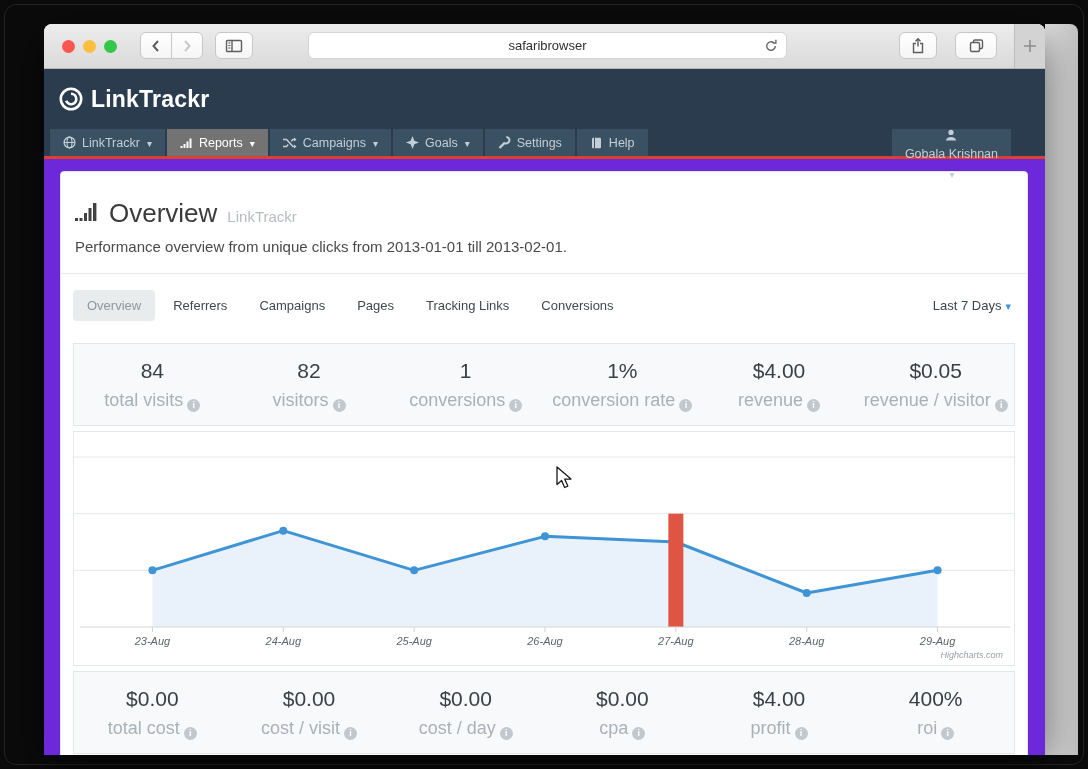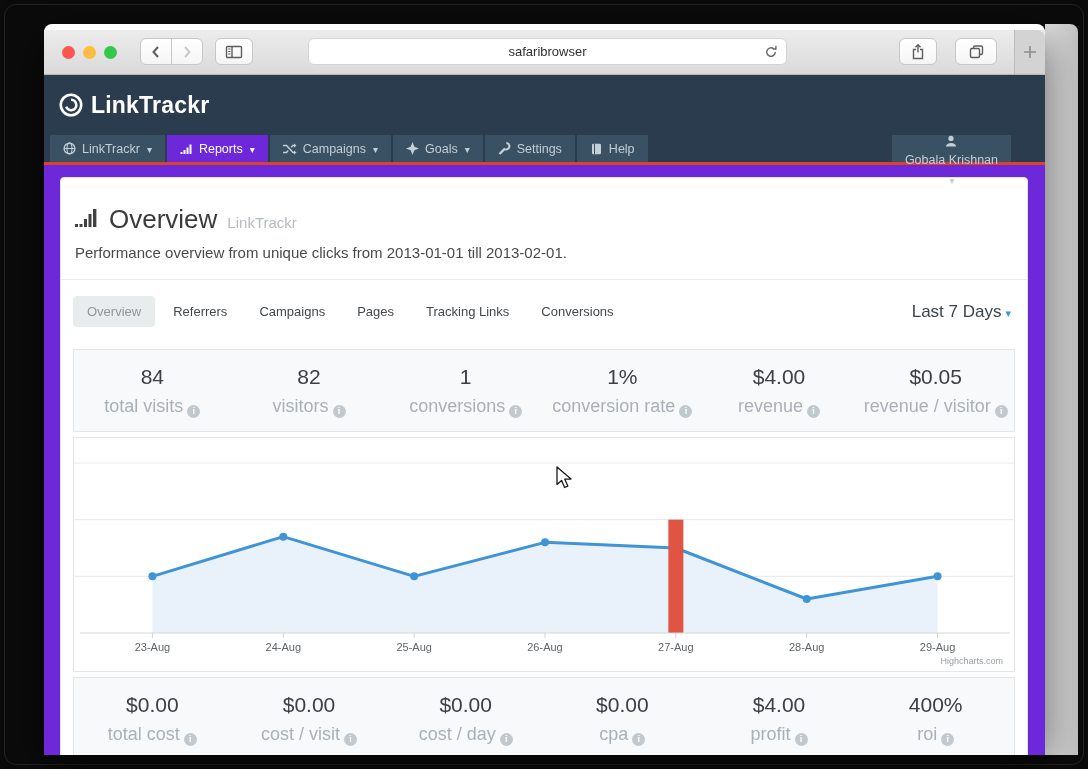--- a/index.html
+++ b/index.html
@@ -10,21 +10,21 @@
   }
   .frame-edge{position:absolute;inset:4px;border:1px solid #242424;border-radius:12px;pointer-events:none;}
   
   .behind-window{position:absolute;left:1045px;top:24px;width:33px;height:731px;
     background:linear-gradient(to right,#ededed,#c3c3c3);border-radius:0 8px 0 0;}
   
   .window{position:absolute;left:44px;top:24px;width:1001px;height:731px;
     border-radius:8px 8px 0 0;overflow:hidden;background:#fff;
     box-shadow:0 12px 45px rgba(0,0,0,.65);}
   
-  .titlebar{height:44px;background:linear-gradient(#ececec,#dadada);border-bottom:1px solid #b6b6b6;position:relative;margin-top:6px;}
+  .titlebar{height:44px;background:linear-gradient(#ececec,#dadada);border-bottom:1px solid #b6b6b6;position:relative;}
   .lights{position:absolute;left:18px;top:16px;display:flex;gap:8px;}
   .light{width:13px;height:13px;border-radius:50%;}
   .light.red{background:#fc5650;}
   .light.yellow{background:#fdbd3f;}
   .light.green{background:#34c84a;}
   .tb-btn{background:linear-gradient(#ffffff,#f5f5f5);border:1px solid #c7c7c7;height:27px;
     display:flex;align-items:center;justify-content:center;box-sizing:border-box;}
   .navgroup{position:absolute;left:96px;top:8px;display:flex;}
   .navgroup .tb-btn{width:32px;}
   .navgroup .tb-btn:first-child{border-radius:6px 0 0 6px;}
@@ -38,49 +38,49 @@
   .reload{position:absolute;right:7px;top:5px;}
   .plus-strip{position:absolute;right:0;top:0;width:30px;height:44px;background:#d3d3d3;
     border-left:1px solid #bcbcbc;border-radius:0 8px 0 0;display:flex;align-items:center;justify-content:center;}
   
   .appheader{height:60px;background:#2b3c4e;display:flex;align-items:center;padding-left:14px;}
   .brand{display:flex;align-items:center;gap:7px;color:#fff;font-size:23px;font-weight:bold;letter-spacing:.2px;}
   
   .appnav{height:27px;background:#2b3c4e;border-bottom:3px solid #d9432e;display:flex;padding-left:6px;position:relative;}
   .nav-item{display:flex;align-items:center;gap:6px;height:27px;padding:0 13px;margin-right:2px;
     background:#3a5164;color:#c3ced6;font-size:12.5px;cursor:default;}
-  .nav-item.active{background:#6d28d9;color:#fff;}
+  .nav-item.active{background:#737373;color:#fff;}
   .nav-item svg{flex:none;}
   .caret::after{content:"▾";font-size:10px;margin-left:1px;}
   .user-item{position:absolute;right:32px;top:0;flex-direction:column;}
   
   .page{background:#6d28d9;height:597px;overflow:hidden;padding:12px 17px 0 16px;box-sizing:border-box;}
   .card{background:#fff;border:1px solid #e3e6e8;border-radius:4px;padding:0 12px;height:640px;box-sizing:border-box;}
   .title-block{padding:26px 2px 0 2px;}
   .title-line{display:flex;align-items:baseline;gap:10px;}
   .page-title{font-size:26px;color:#3b3b3b;}
   .title-suffix{font-size:15px;color:#b6bbbf;}
   .page-subtitle{font-size:15px;color:#4a4a4a;margin-top:9px;}
   .title-divider{border-bottom:1px solid #e9ebec;margin:18px -12px 0 -12px;}
   
   .tabs-row{display:flex;align-items:center;margin:16px 0 22px 0;}
   .tab{font-size:13px;color:#43484d;padding:8px 14px;margin-right:4px;border-radius:4px;cursor:default;}
   .tab.active{background:#e9eced;color:#8f979c;}
-  .range-select{margin-left:auto;font-size:17px;color:#3d4449;padding-right:4px;}
+  .range-select{margin-left:auto;font-size:13px;color:#3d4449;padding-right:4px;}
   .range-select .caret-blue::after{content:"▾";color:#3c97d9;font-size:11px;margin-left:4px;}
   
   .panel{border:1px solid #e4e7e9;background:#f8f9fa;border-radius:0;}
   .stats{display:flex;text-align:center;padding:15px 0 13px 0;}
   .stat{flex:1;}
   .stat-value{font-size:21px;color:#3b4046;}
   .stat-label{font-size:18px;color:#a9b1b8;margin-top:7px;}
   .info{display:inline-block;width:13px;height:13px;border-radius:50%;background:#c1c9cf;color:#fff;
     font-size:9px;line-height:13px;text-align:center;margin-left:4px;vertical-align:-2px;}
   .info::after{content:"i";font-weight:bold;}
-  .chart-panel{background:#fff;margin:5px 0;height:233px;overflow:hidden;}
+  .chart-panel{background:#fff;margin:5px 0;height:233px;overflow:hidden;font-style:italic;}
   .chart-panel svg{display:block;margin-top:2px;}
   
   .cursor{position:absolute;left:556px;top:466px;pointer-events:none;z-index:50;}
 </style>
 </head>
 <body>
 
 <div class="frame-edge"></div>
 <div class="behind-window"></div>
 

